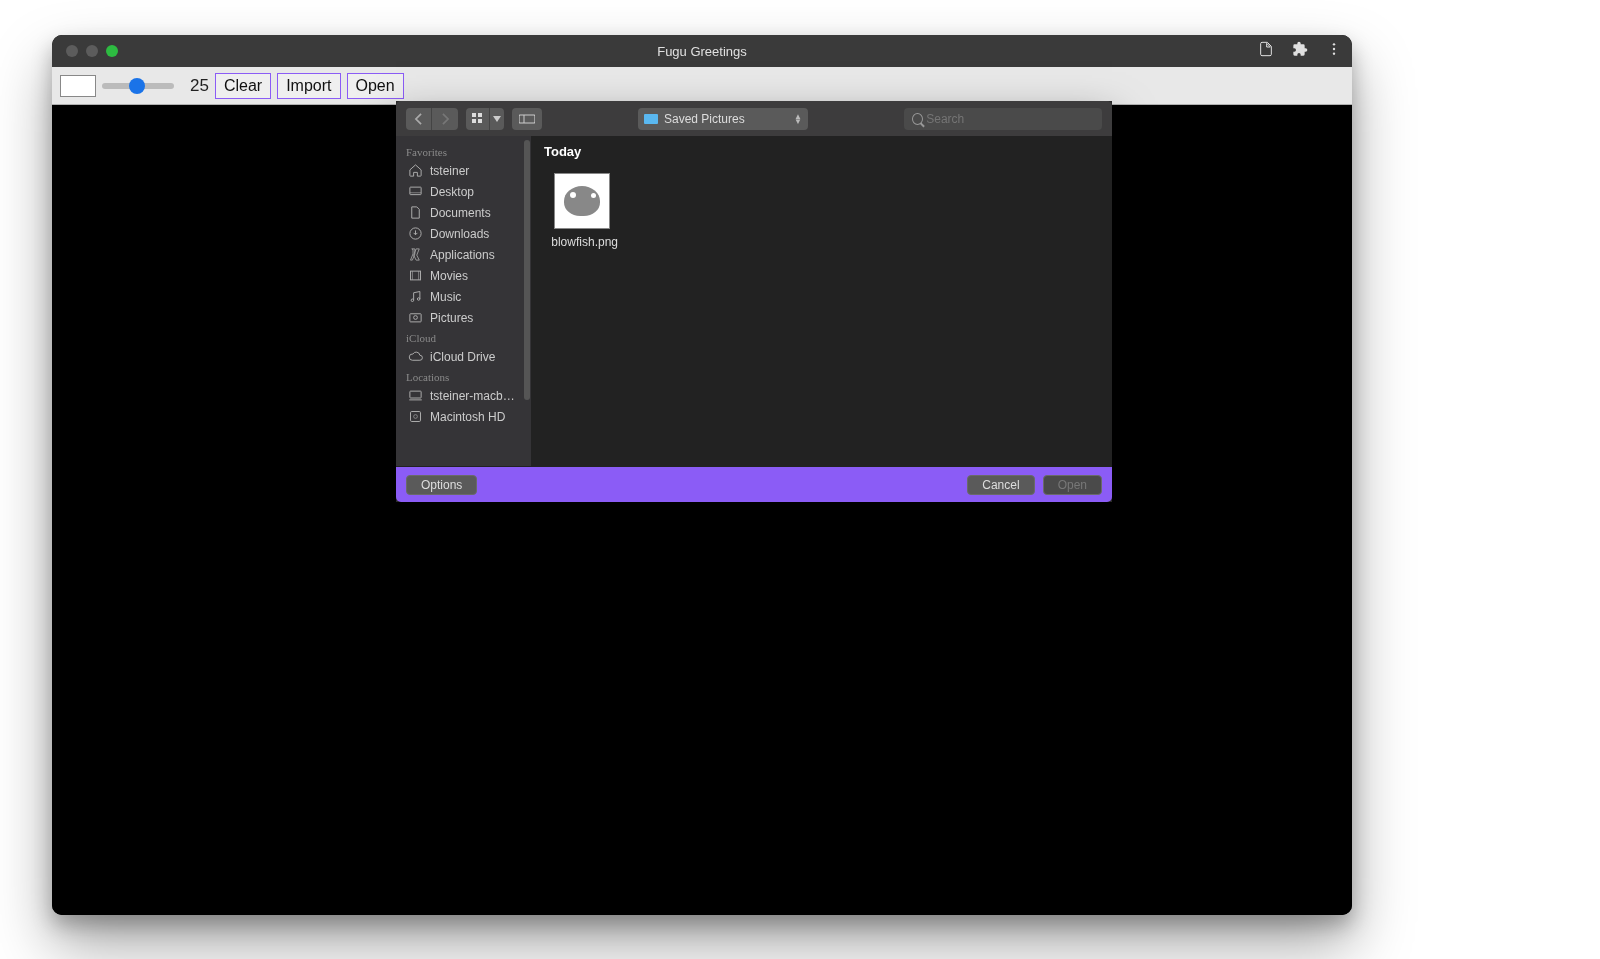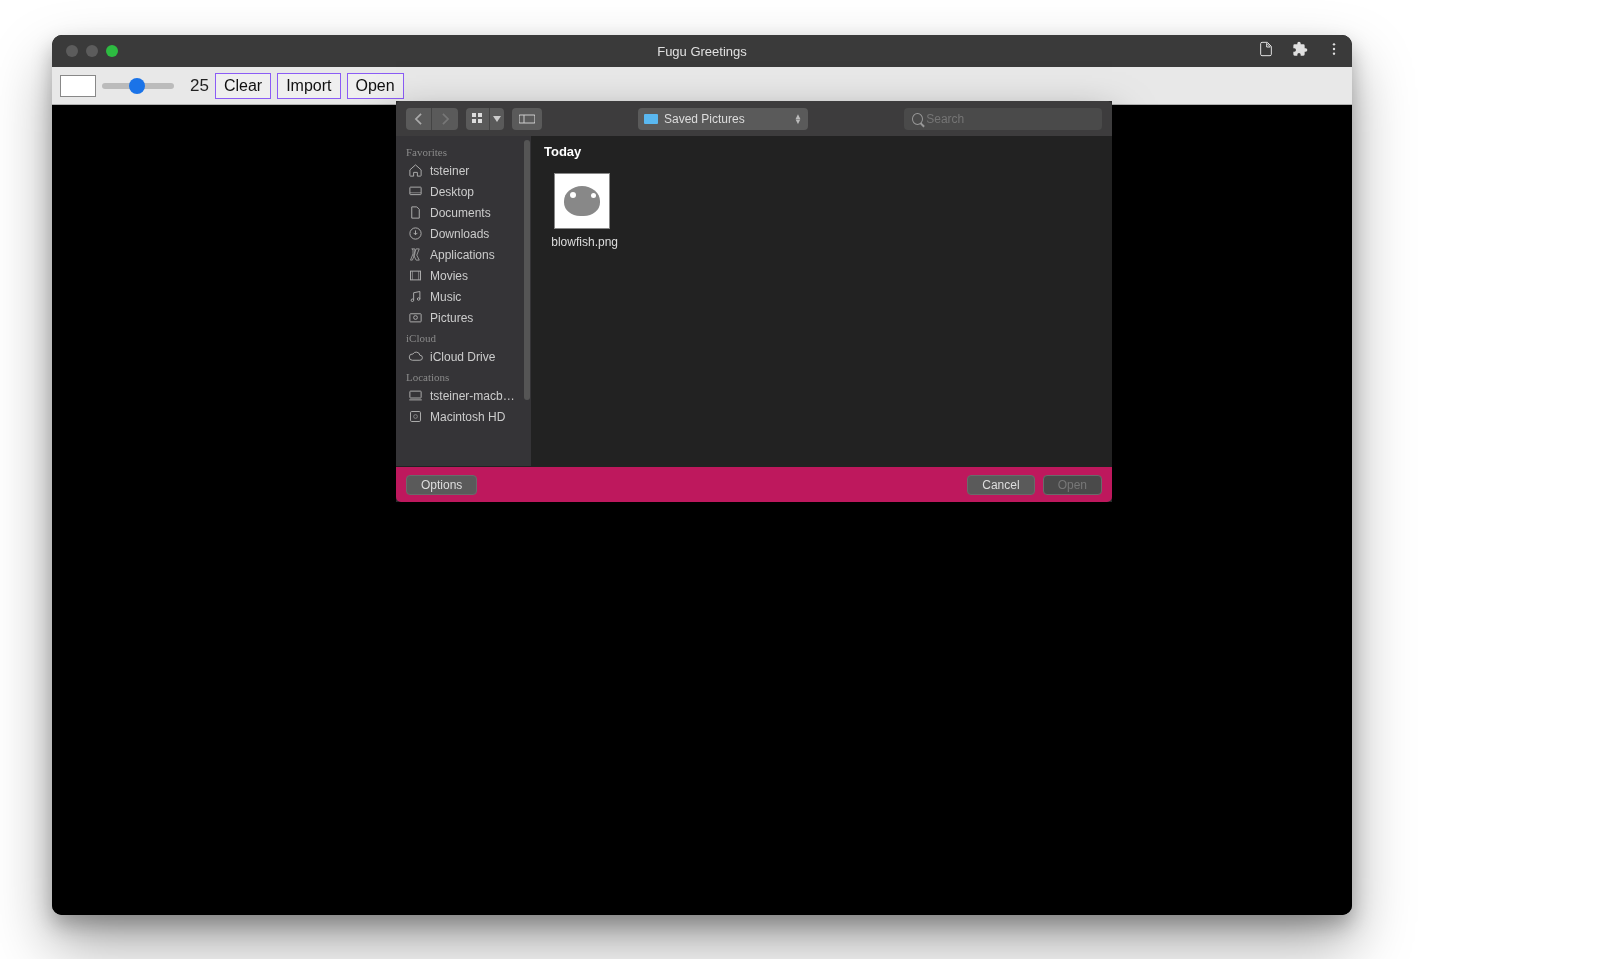--- a/index.html
+++ b/index.html
@@ -139,21 +139,21 @@
   display:flex;align-items:center;justify-content:center;
   position:relative;
 }
 .blowfish{
   width:36px;height:30px;border-radius:50% 50% 45% 45%;background:#888;position:relative;
 }
 .blowfish::before{content:"";position:absolute;left:6px;top:6px;width:6px;height:6px;background:#fff;border-radius:50%;}
 .blowfish::after{content:"";position:absolute;right:4px;top:7px;width:5px;height:5px;background:#fff;border-radius:50%;}
 
 .fd-footer{
-  height:36px;background:#be185d;border-top:1px solid #222;
+  height:36px;background:#8b5cf6;border-top:1px solid #222;
   display:flex;align-items:center;padding:0 10px;gap:8px;
   border-bottom-left-radius:5px;border-bottom-right-radius:5px;
 }
 .ft-btn{
   padding:2px 14px;font-size:12px;border-radius:4px;
   background:#5a5a5a;color:#ddd;border:1px solid #6a6a6a;
 }
 .ft-btn.disabled{background:#4a4a4a;color:#777;}
 </style>
 </head>

